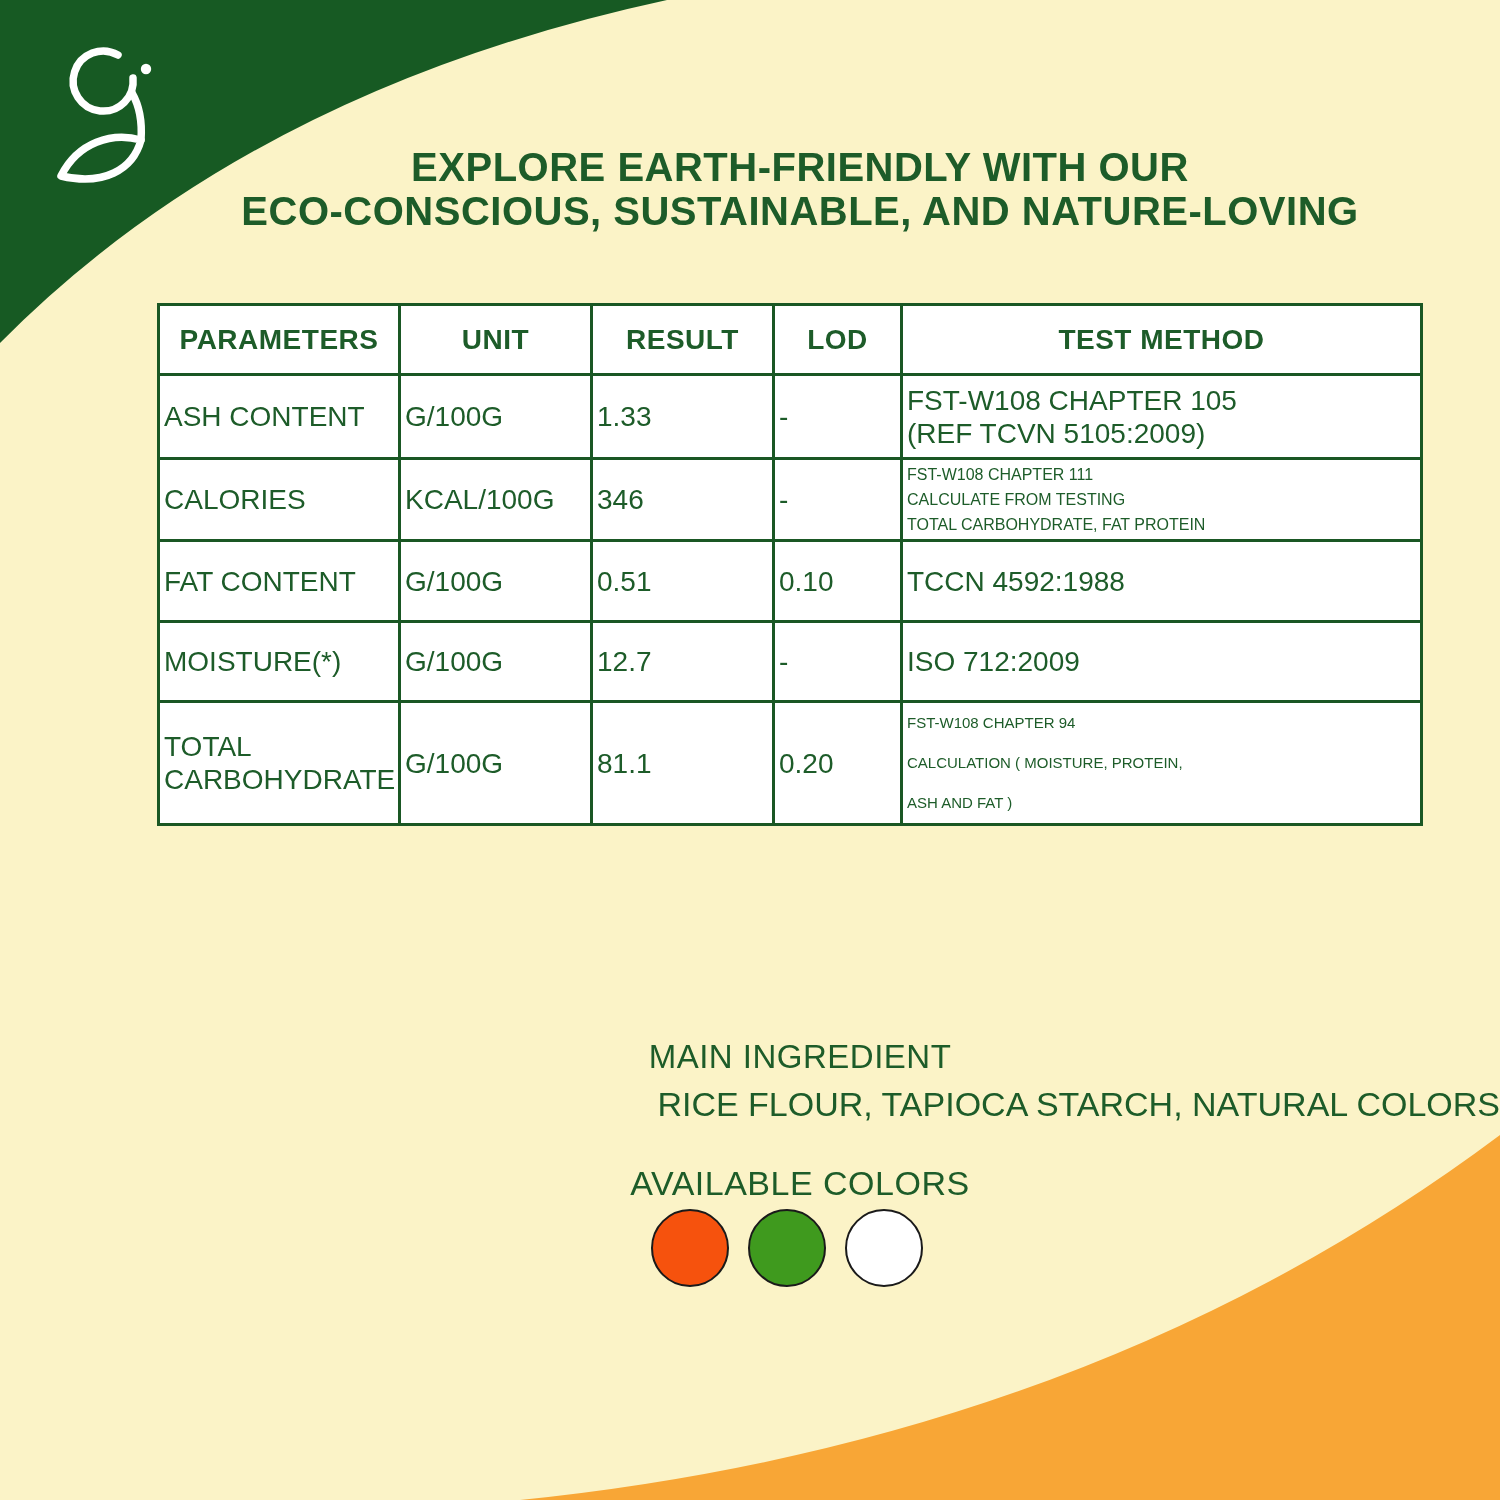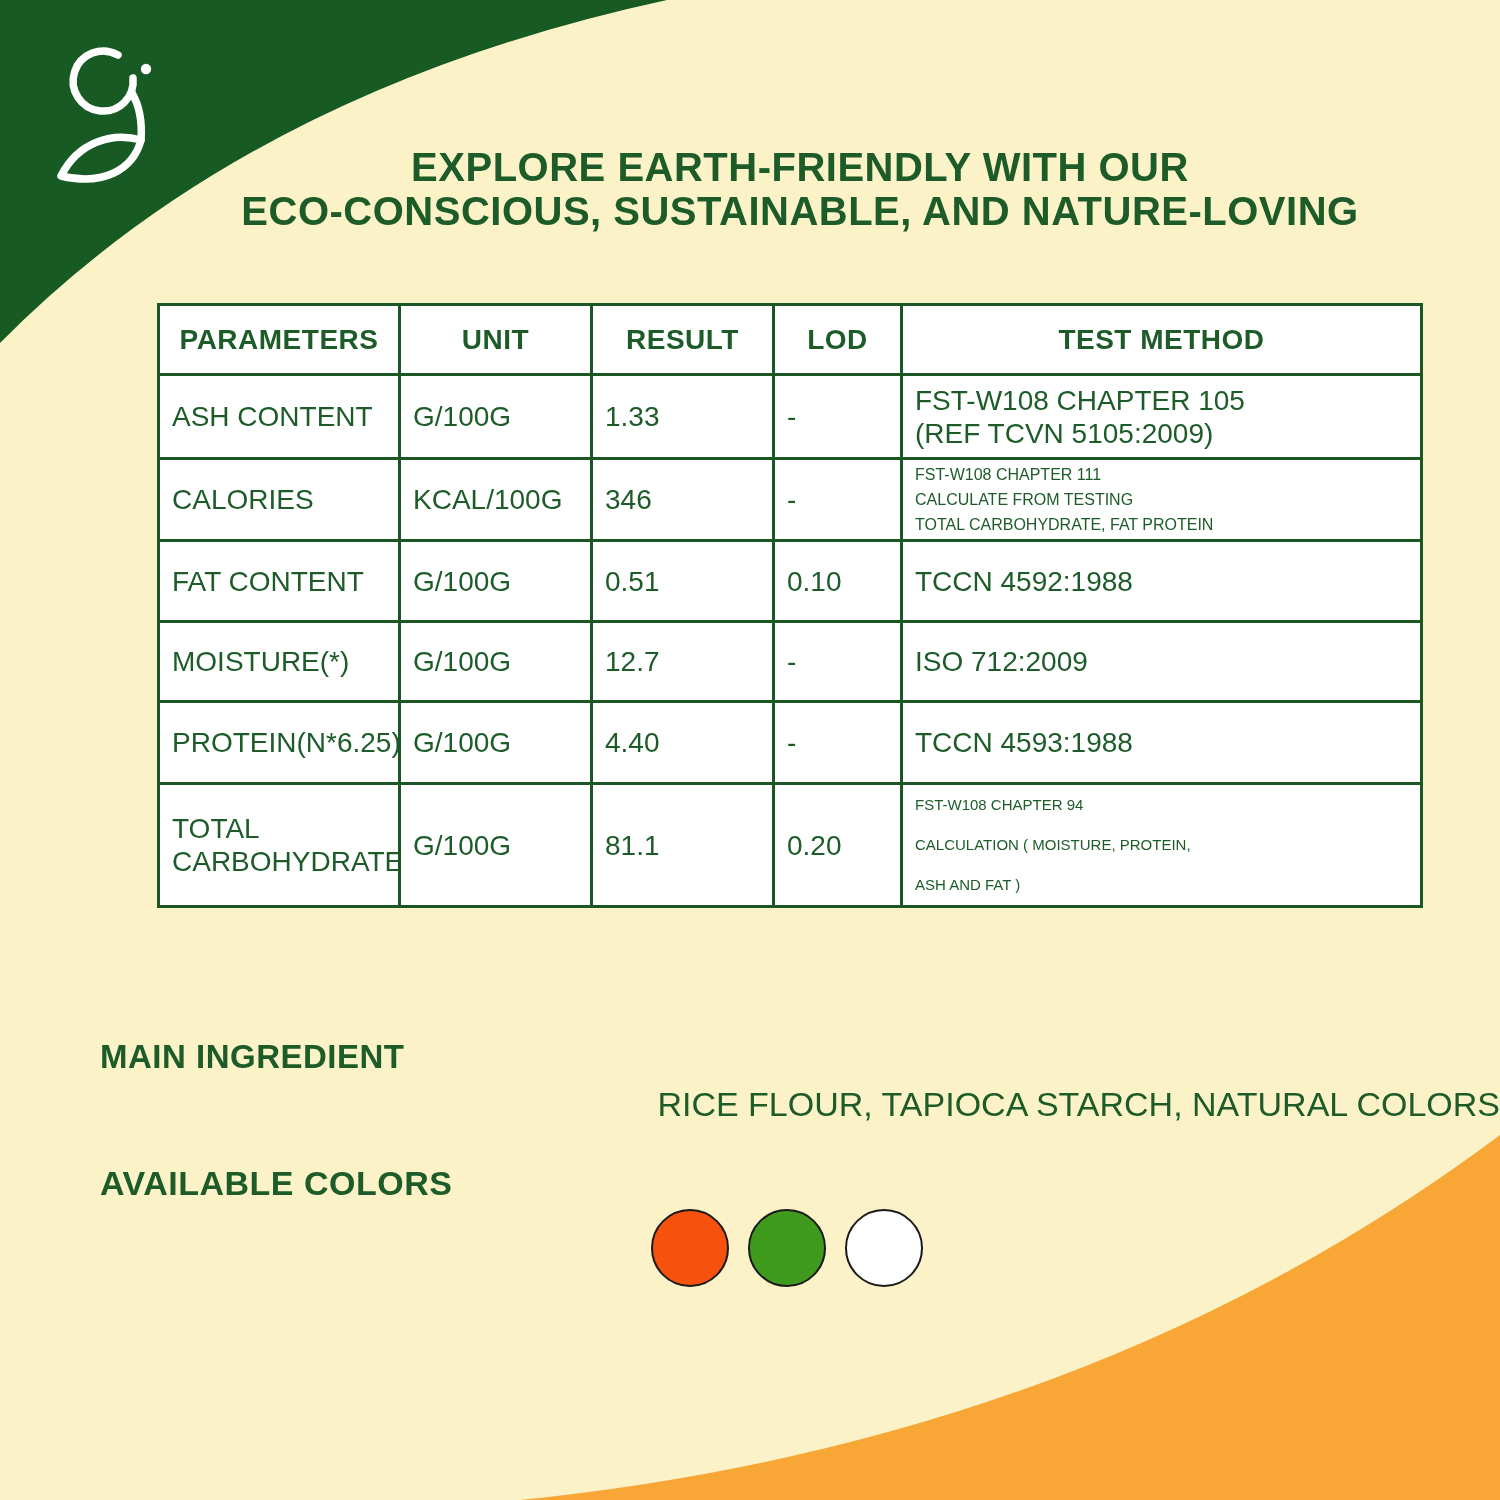--- a/index.html
+++ b/index.html
@@ -32,42 +32,42 @@
   }
 
   table.spec{
     position:absolute;left:157px;top:303px;
     border-collapse:collapse;table-layout:fixed;width:1263px;
   }
   table.spec th,table.spec td{
     border:3px solid var(--border-green);
     background:var(--cell-bg);
     vertical-align:middle;
-    padding:0 12px;color:var(--text-green);
+    padding:0 4px;color:var(--text-green);
     overflow:hidden;
   }
   table.spec th{font-size:28px;font-weight:bold;letter-spacing:.5px;}
   table.spec td{font-size:28px;line-height:33px;}
   table.spec thead tr{height:70px;}
   tbody tr:nth-child(1){height:84px;}
   tbody tr:nth-child(2){height:82px;}
   tbody tr:nth-child(3){height:81px;}
   tbody tr:nth-child(4){height:80px;}
   tbody tr:nth-child(5){height:82px;}
   tbody tr:nth-child(6){height:78px;}
   tbody tr:nth-child(7){height:103px;}
   td.param{font-size:27px;}
   td.result,td.method{white-space:pre-line;}
   td.method{line-height:34px;}
   td.method.small{font-size:16px;line-height:25px;}
   td.method.medium{font-size:15px;line-height:40px;}
 
   .section-title{
-    position:absolute;left:100px;width:1400px;text-align:left;
-    font-weight:bold;font-size:33px;letter-spacing:.5px;
+    position:absolute;left:100px;width:1400px;text-align:center;
+    font-weight:normal;font-size:33px;letter-spacing:.5px;
   }
   .main-ingredient-title{top:1038px;}
   .ingredient-line{
     position:absolute;left:100px;top:1085px;width:1400px;
     text-align:right;font-size:34px;
   }
   .colors-title{top:1164px;font-size:34px;}
   .swatches{
     position:absolute;left:651px;top:1209px;display:flex;gap:19px;
   }
@@ -140,27 +140,20 @@
       <td class="method">TCCN 4592:1988</td>
     </tr>
         <tr>
       <td class="param">MOISTURE(*)</td>
       <td class="unit">G/100G</td>
       <td class="result">12.7</td>
       <td class="lod">-</td>
       <td class="method">ISO 712:2009</td>
     </tr>
         <tr>
-      <td class="param">PROTEIN(N*6.25)</td>
-      <td class="unit">G/100G</td>
-      <td class="result">4.40</td>
-      <td class="lod">-</td>
-      <td class="method">TCCN 4593:1988</td>
-    </tr>
-        <tr>
       <td class="param">TOTAL CARBOHYDRATE</td>
       <td class="unit">G/100G</td>
       <td class="result">81.1</td>
       <td class="lod">0.20</td>
       <td class="method medium">FST-W108 CHAPTER 94
 CALCULATION ( MOISTURE, PROTEIN,
 ASH AND FAT )</td>
     </tr>
       </tbody>
   </table>

